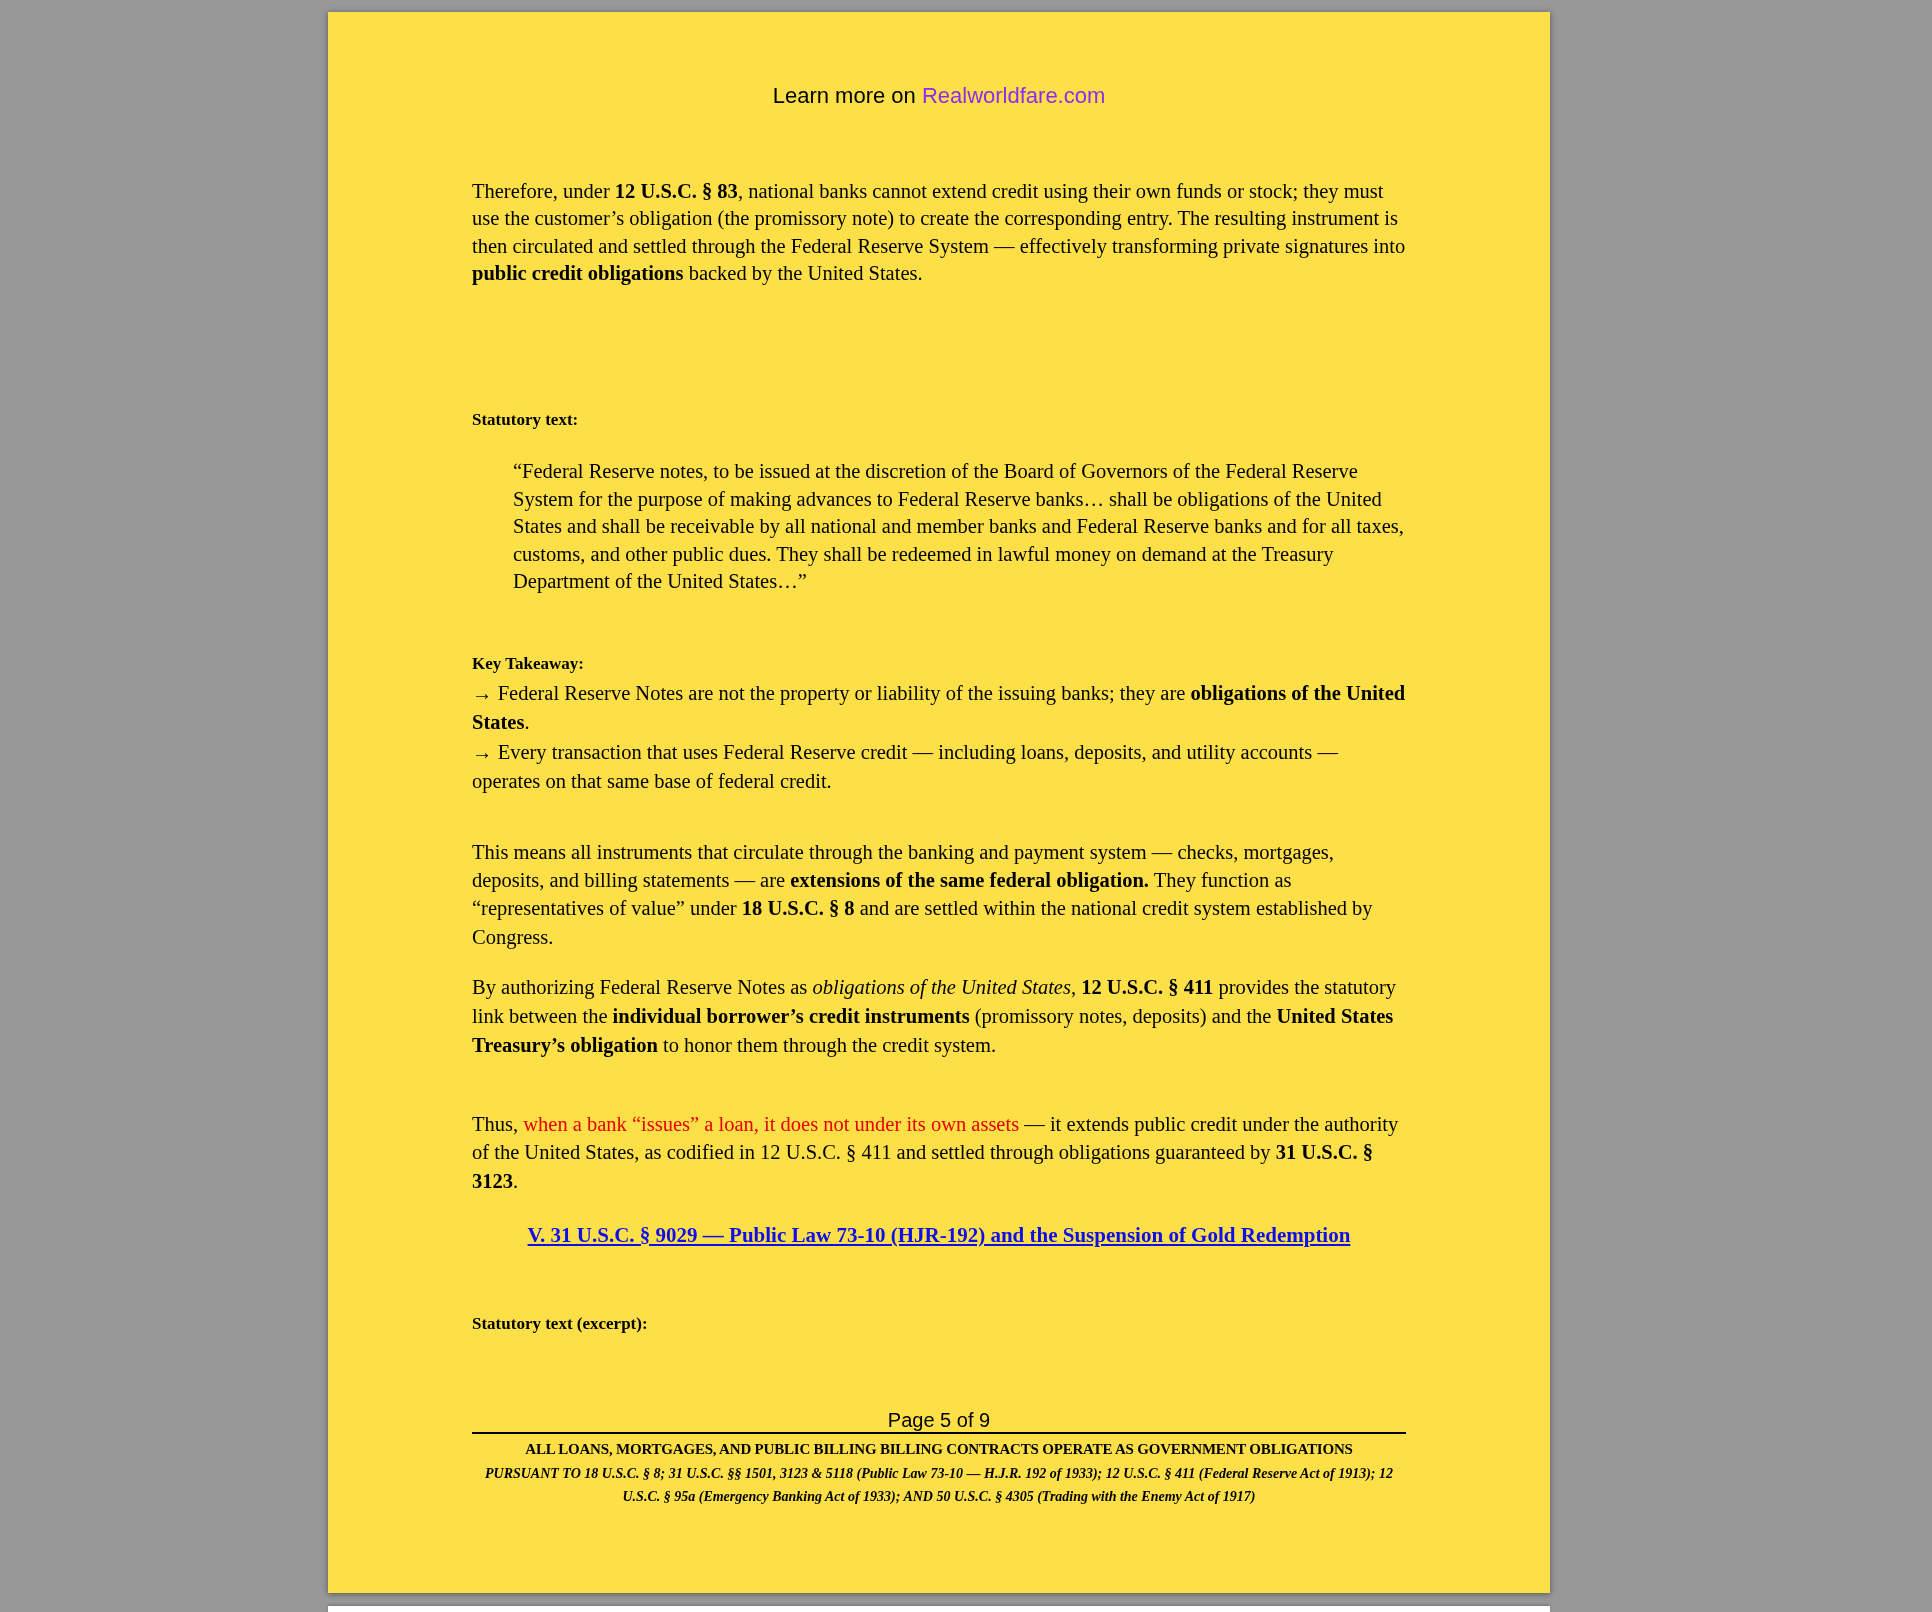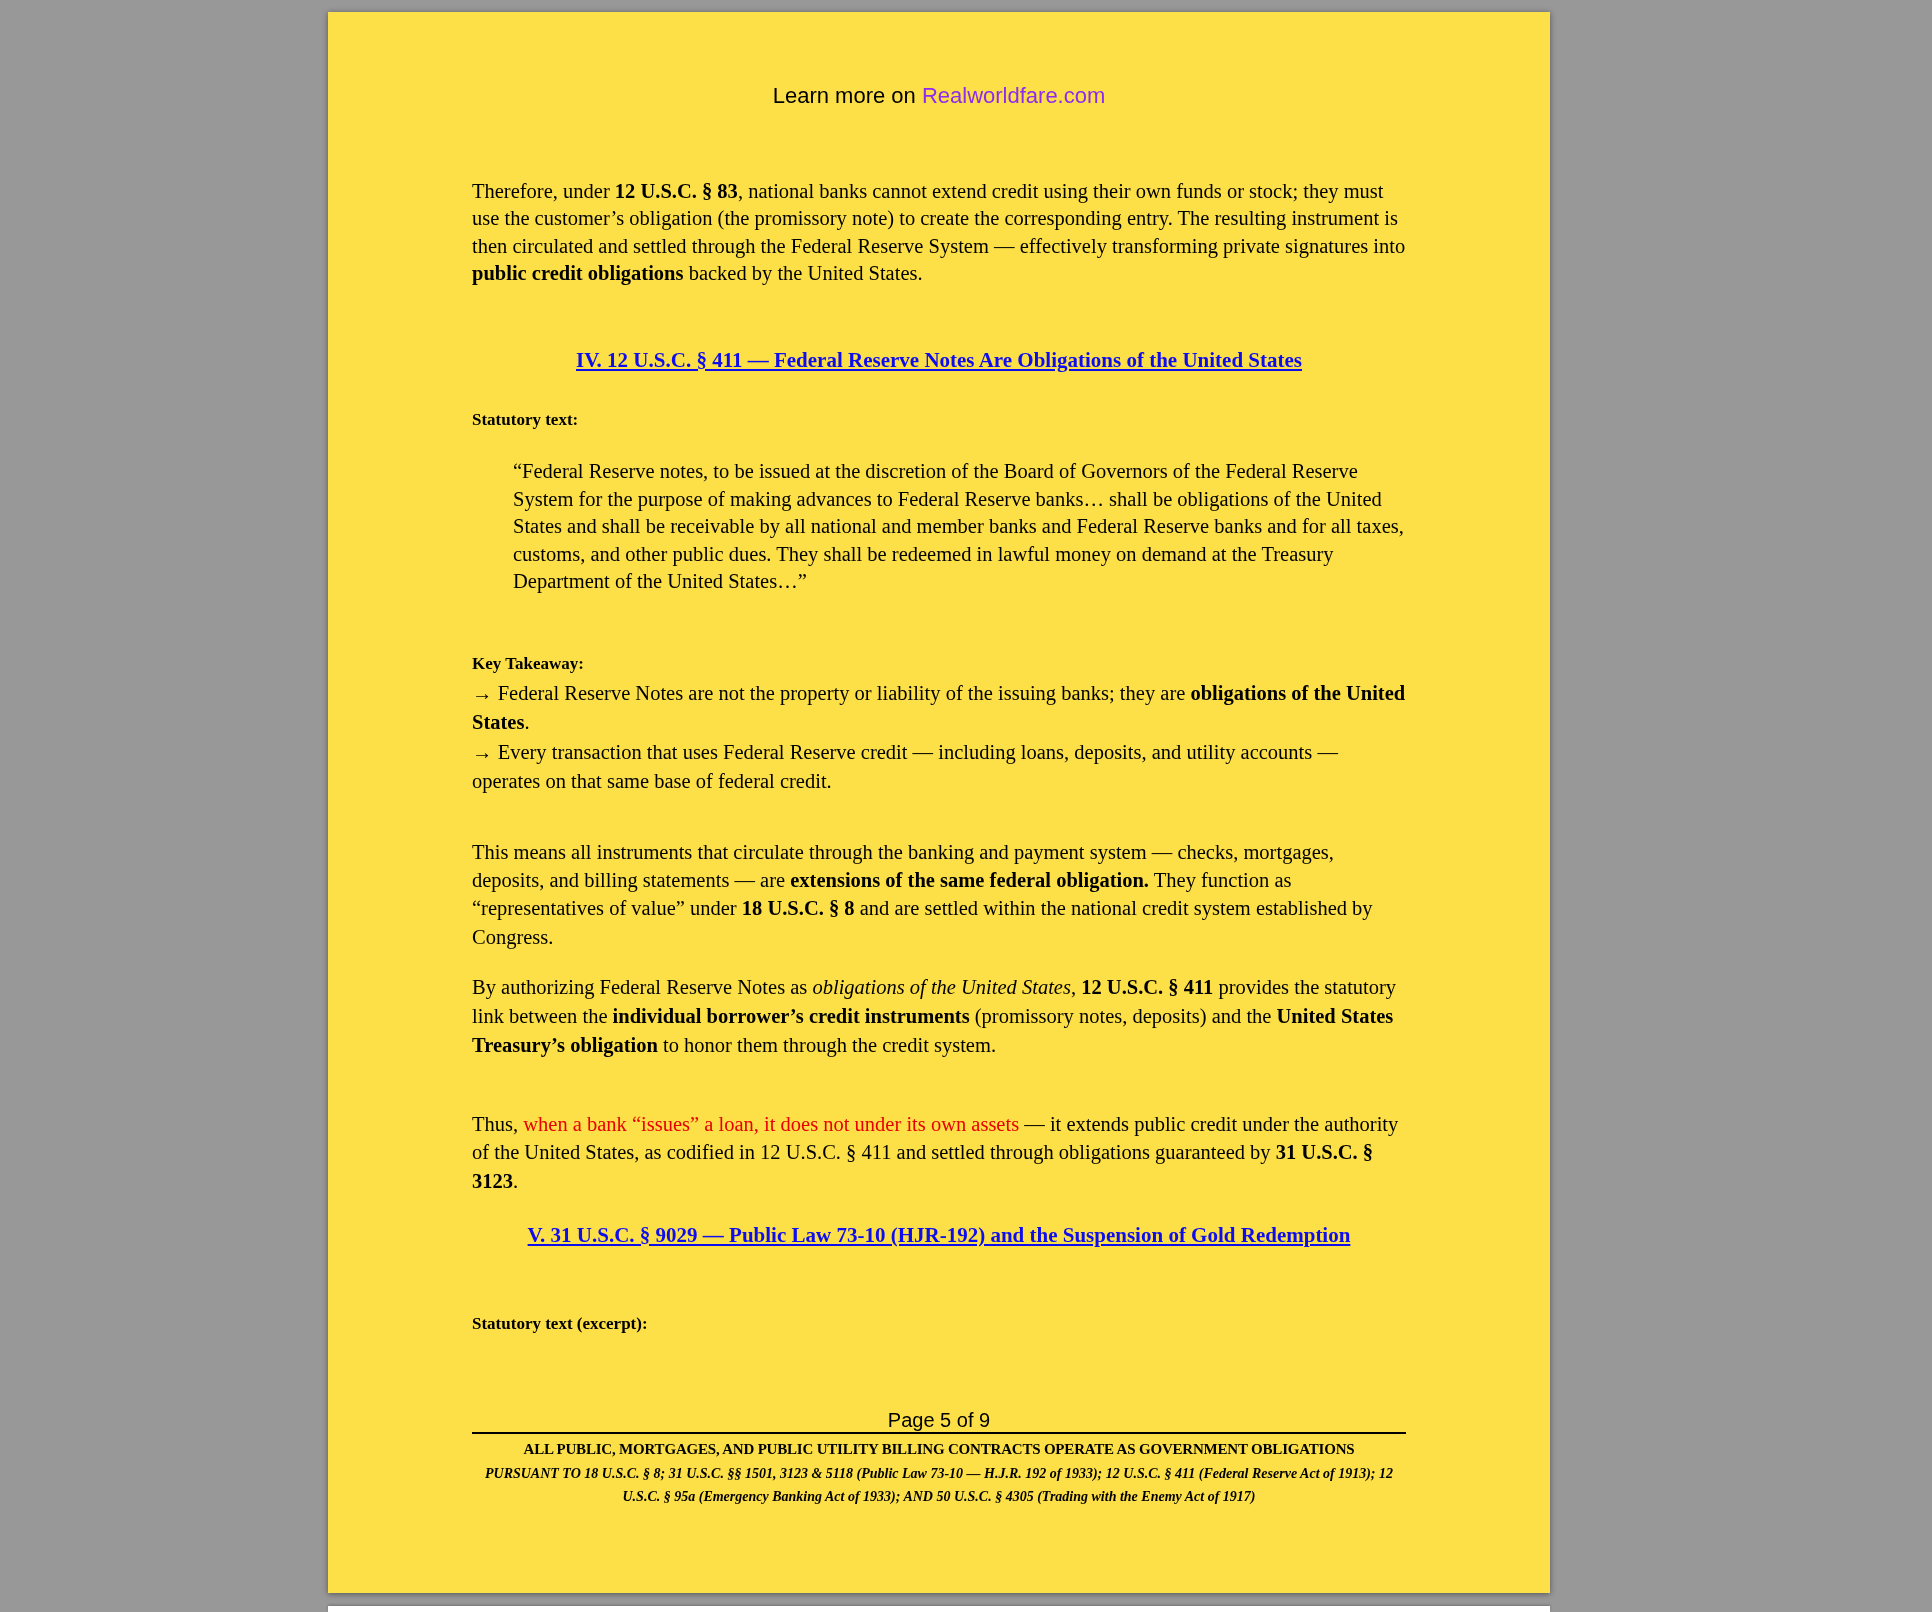--- a/index.html
+++ b/index.html
@@ -80,23 +80,20 @@
 <div class="viewer">
 
   <div class="page">
 
     <div class="block header-line">
       <span>Learn more on </span><a>Realworldfare.com</a>
     </div>
 
     <p class="block body-text para-intro"><span>Therefore, under </span><span class="seg-b">12 U.S.C. § 83</span><span>, national banks cannot extend credit using their own funds or stock; they must use the customer’s obligation (the promissory note) to create the corresponding entry. The resulting instrument is then circulated and settled through the Federal Reserve System — effectively transforming private signatures into </span><span class="seg-b">public credit obligations</span><span> backed by the United States.</span></p>
 
-    <div class="block sec-heading heading-iv">
-      <a>IV. 12 U.S.C. § 411 — Federal Reserve Notes Are Obligations of the United States</a>
-    </div>
 
     <div class="block bold-label label-statutory">Statutory text:</div>
 
     <div class="block body-text quote">“Federal Reserve notes, to be issued at the discretion of the Board of Governors of the Federal Reserve System for the purpose of making advances to Federal Reserve banks… shall be obligations of the United States and shall be receivable by all national and member banks and Federal Reserve banks and for all taxes, customs, and other public dues. They shall be redeemed in lawful money on demand at the Treasury Department of the United States…”</div>
 
     <div class="block body-text takeaway">
       <div class="bold-label">Key Takeaway:</div>
       <div><span>→ Federal Reserve Notes are not the property or liability of the issuing banks; they are </span><span class="seg-b">obligations of the United States</span><span>.</span></div>
       <div><span>→ Every transaction that uses Federal Reserve credit — including loans, deposits, and utility accounts — operates on that same base of federal credit.</span></div>
     </div>
@@ -109,21 +106,21 @@
 
     <div class="block sec-heading heading-v">
       <a>V. 31 U.S.C. § 9029 — Public Law 73-10 (HJR-192) and the Suspension of Gold Redemption</a>
     </div>
 
     <div class="block bold-label label-excerpt">Statutory text (excerpt):</div>
 
     <div class="block footer">
       <div class="page-num">Page 5 of 9</div>
       <div class="footer-rule"></div>
-      <div class="footer-title">ALL PUBLIC, MORTGAGES, AND PUBLIC UTILITY BILLING CONTRACTS OPERATE AS GOVERNMENT OBLIGATIONS</div>
+      <div class="footer-title">ALL LOANS, MORTGAGES, AND PUBLIC BILLING BILLING CONTRACTS OPERATE AS GOVERNMENT OBLIGATIONS</div>
       <div class="footer-citation">PURSUANT TO 18 U.S.C. § 8; 31 U.S.C. §§ 1501, 3123 &amp; 5118 (Public Law 73-10 — H.J.R. 192 of 1933); 12 U.S.C. § 411 (Federal Reserve Act of 1913); 12 U.S.C. § 95a (Emergency Banking Act of 1933); AND 50 U.S.C. § 4305 (Trading with the Enemy Act of 1917)</div>
     </div>
 
   </div>
 
   <div class="page-next"></div>
 
 </div>
 
 </body></html>

